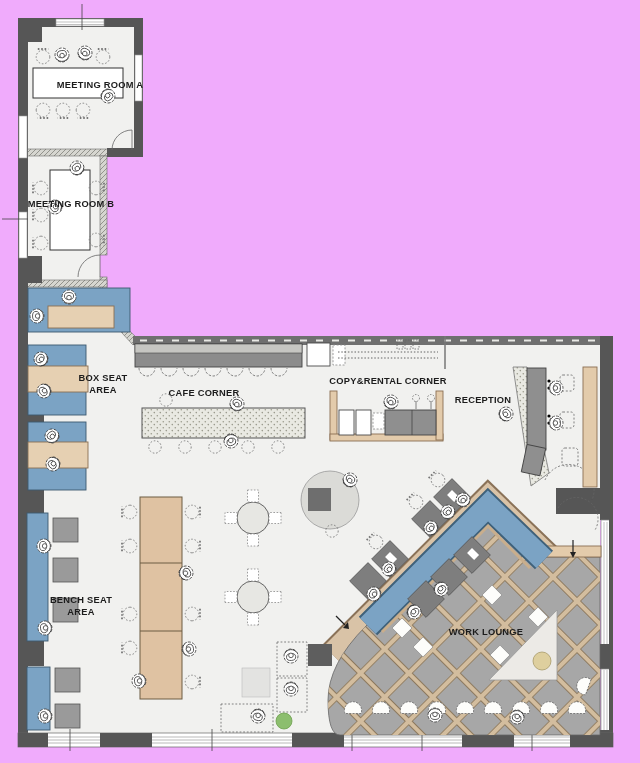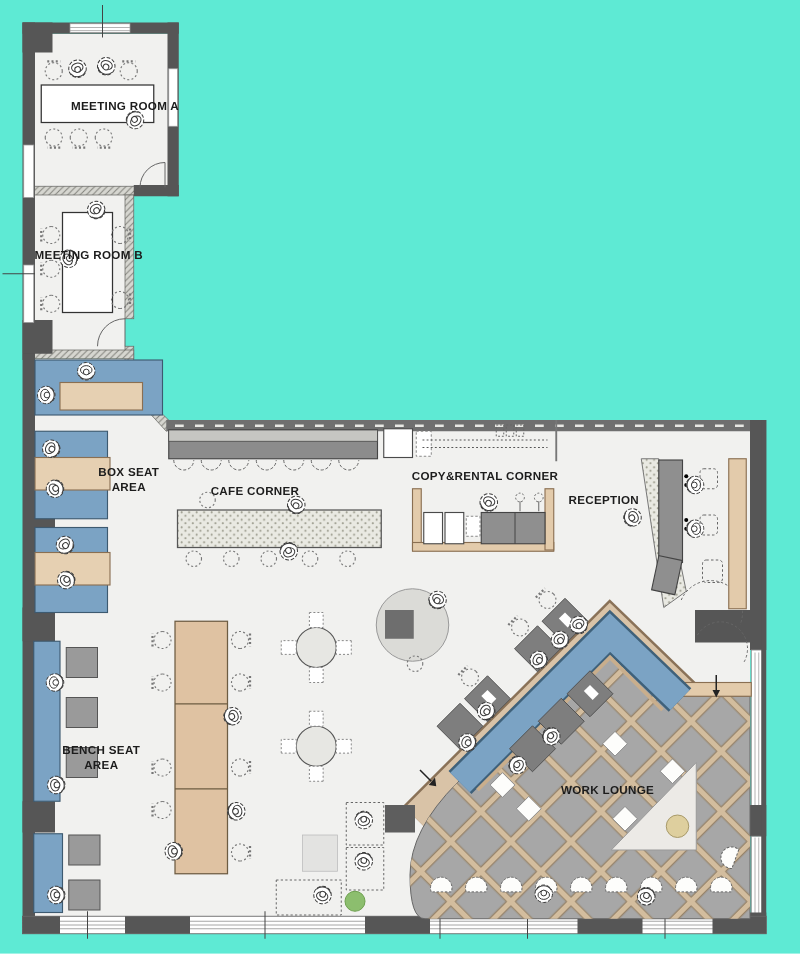--- a/index.html
+++ b/index.html
@@ -1,17 +1,17 @@
 <!DOCTYPE html>
 <html style="--floor: #f1f1ef; --wall: #565656; --blue: #7ba3c4; --tan: #e3cbab; --text: #1c1c1c;"><head>
 <meta charset="utf-8">
 <style>
   html,body{margin:0;padding:0;background:#fff;}
   body{font-family:"Liberation Sans", sans-serif;}
-  #plan-wrap{position:relative;width:640px;height:763px;background:#5eead4;}
+  #plan-wrap{position:relative;width:640px;height:763px;background:#f0abfc;}
   svg{display:block;}
   .floor{fill:var(--floor);}
   .wall{fill:var(--wall);}
   .hatchwall{fill:url(#hatch);stroke:#6a6a66;stroke-width:.6;}
   .blue{fill:var(--blue);stroke:#3d5a70;stroke-width:.9;}
   .tan{fill:var(--tan);stroke:#8a6f52;stroke-width:.9;}
   .tantab{fill:#e6d0b2;stroke:#8a6f52;stroke-width:.9;}
   .gtab{fill:#9a9a9a;stroke:#555;stroke-width:.8;}
   .whitebox{fill:#fff;stroke:#4a4a4a;stroke-width:.9;}
   .sketch{fill:none;stroke:#666;stroke-width:.8;}

